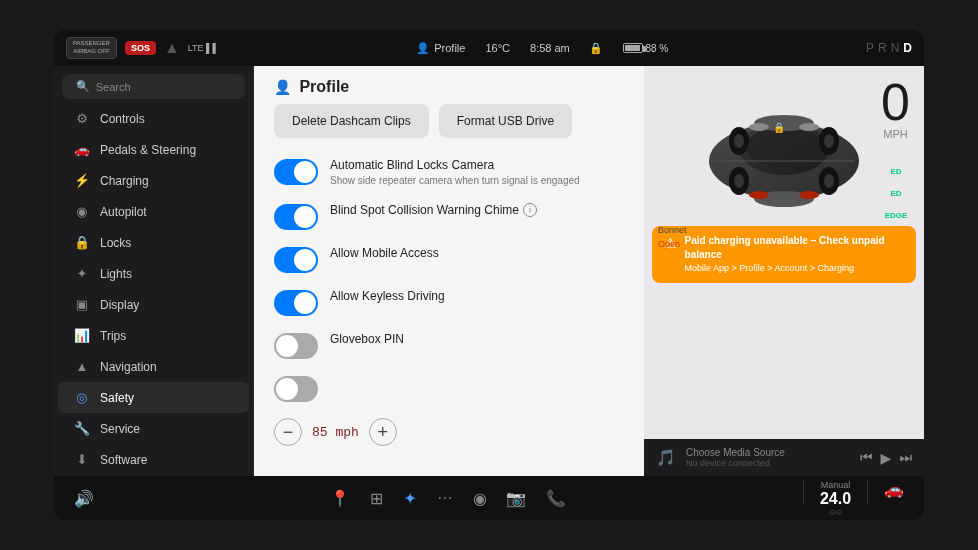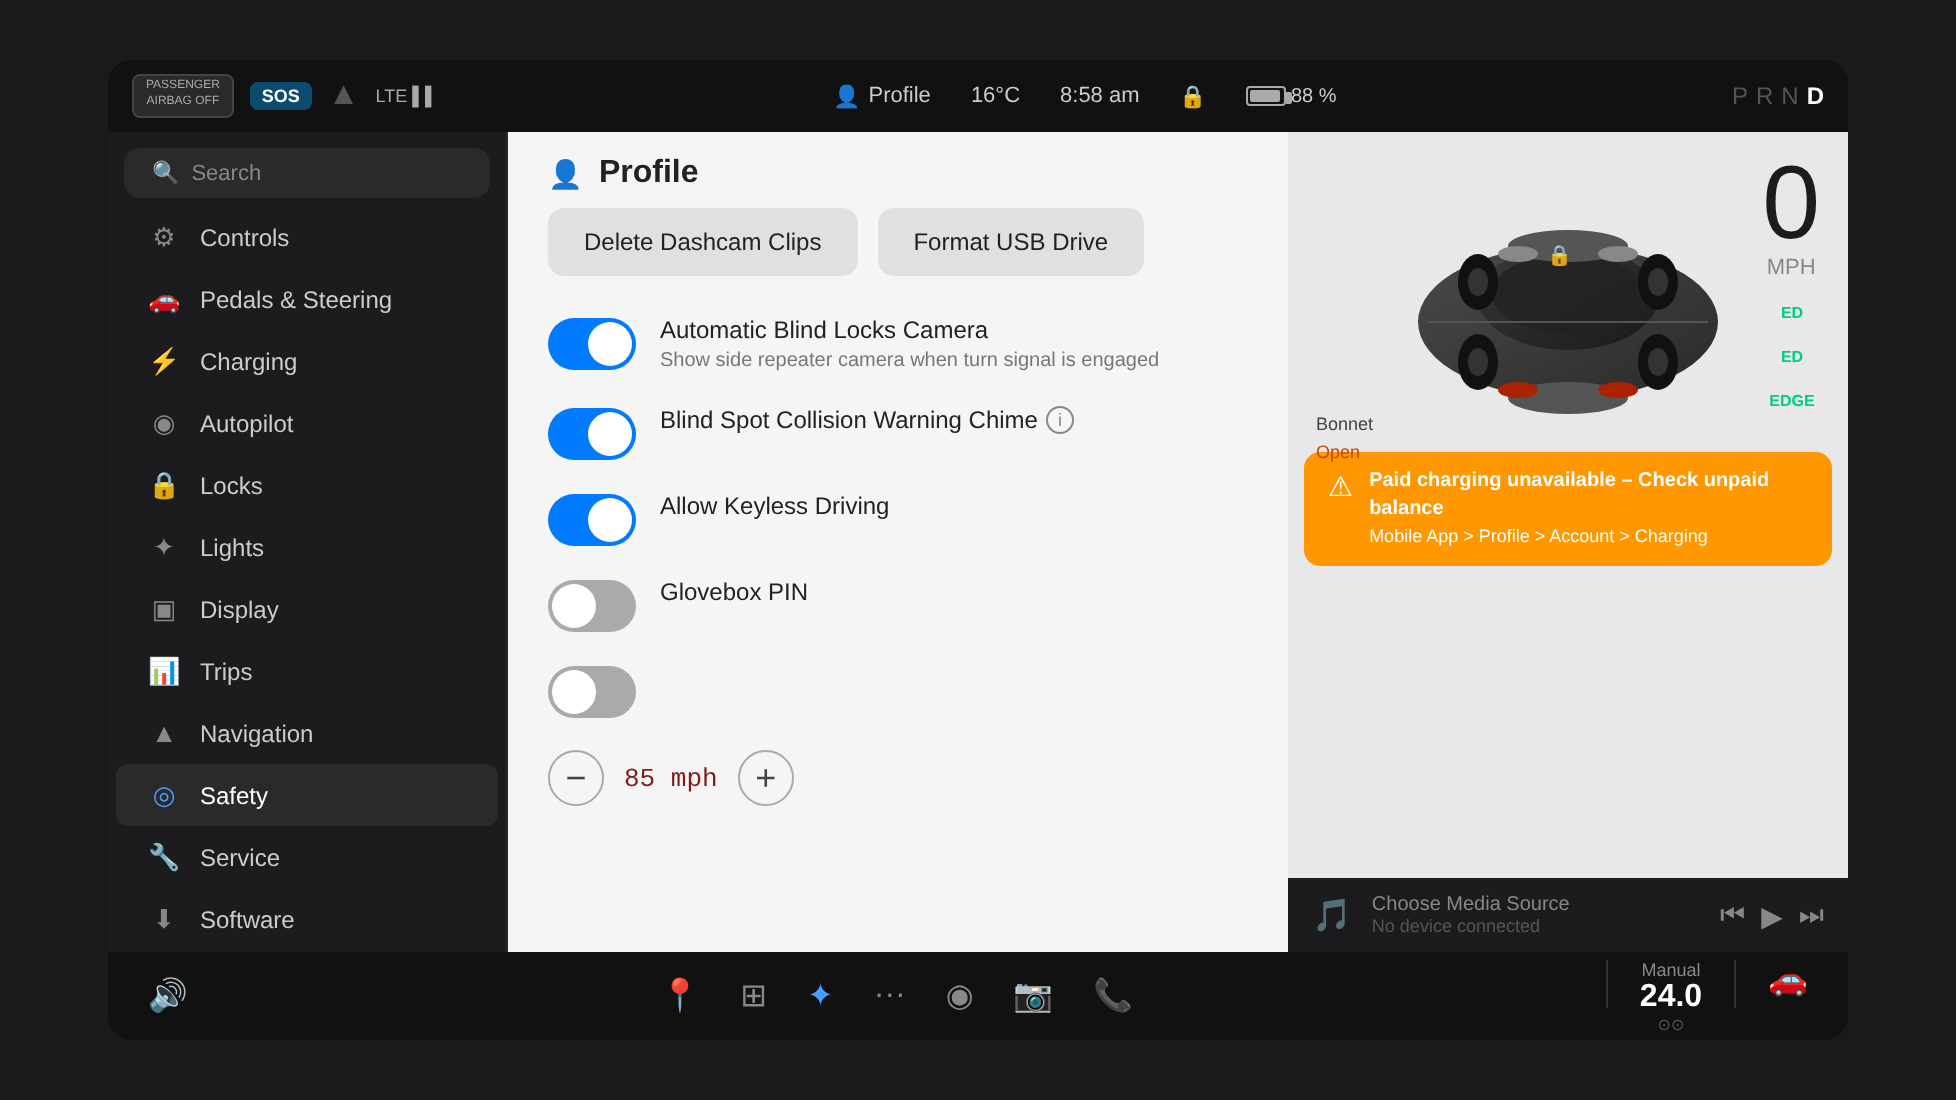--- a/index.html
+++ b/index.html
@@ -41,21 +41,21 @@
       background: #2a2a2a;
       border: 1px solid #444;
       border-radius: 4px;
       padding: 2px 6px;
       font-size: 7px;
       color: #aaa;
       line-height: 1.2;
       text-align: center;
     }
     .sos-badge {
-      background: #0c4a6e;
+      background: #b91c1c;
       border-radius: 4px;
       padding: 2px 6px;
       font-size: 9px;
       color: white;
       font-weight: bold;
     }
     .status-bar-center {
       flex: 1;
       display: flex;
       align-items: center;
@@ -234,40 +234,40 @@
     .speed-number {
       font-size: 52px;
       font-weight: 200;
       color: #1c1c1e;
       line-height: 1;
     }
     .speed-unit { font-size: 11px; color: #888; text-align: center; }
     .drive-modes {
       position: absolute;
       right: 14px;
-      top: 80px;
+      top: 95px;
       display: flex;
       flex-direction: column;
       gap: 2px;
     }
     .drive-mode-btn {
       width: 28px;
       height: 20px;
       border-radius: 4px;
       display: flex;
       align-items: center;
       justify-content: center;
       font-size: 9px;
       font-weight: 600;
       color: #00cc88;
       background: transparent;
     }
     .car-status-labels {
       position: absolute;
-      top: 90px;
+      top: 108px;
       left: 14px;
       font-size: 9px;
       color: #444;
       line-height: 1.5;
     }
     .car-status-labels .label { font-weight: 500; }
     .car-status-labels .value { color: #cc4400; }
     .car-image {
       width: 100%;
       height: 160px;
@@ -494,20 +494,26 @@
         <div class="toggle-row">
           <div class="toggle-switch on"></div>
           <div class="toggle-label">
             <div class="toggle-title" style="display:flex;align-items:center;gap:4px;">
               <span>Blind Spot Collision Warning Chime</span>
               <span class="info-icon">i</span>
             </div>
           </div>
         </div>
 
+        <div class="toggle-row">
+          <div class="toggle-switch on"></div>
+          <div class="toggle-label">
+            <div class="toggle-title">Allow Mobile Access</div>
+          </div>
+        </div>
 
         <div class="toggle-row">
           <div class="toggle-switch on"></div>
           <div class="toggle-label">
             <div class="toggle-title">Allow Keyless Driving</div>
           </div>
         </div>
 
 
         <div class="toggle-row">

